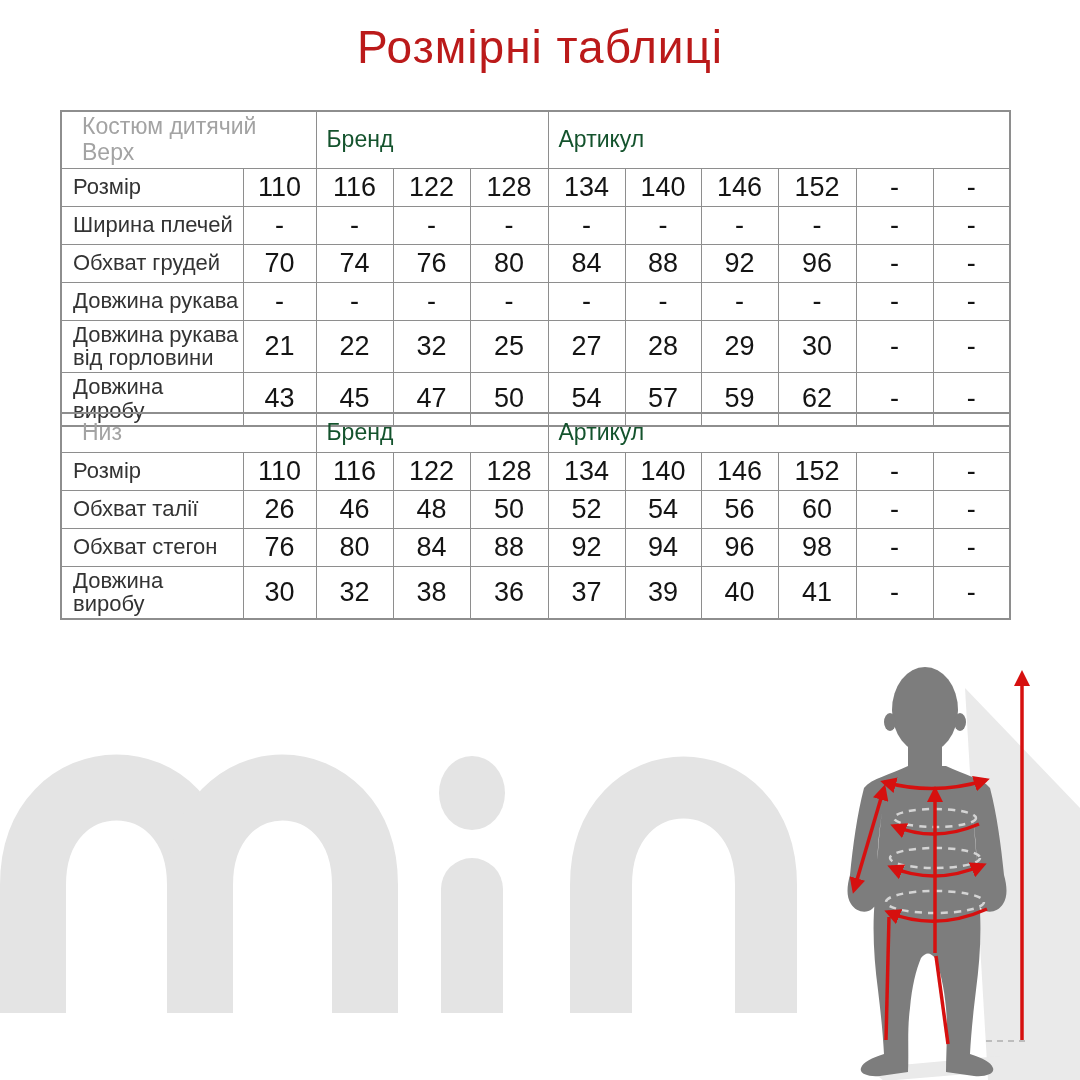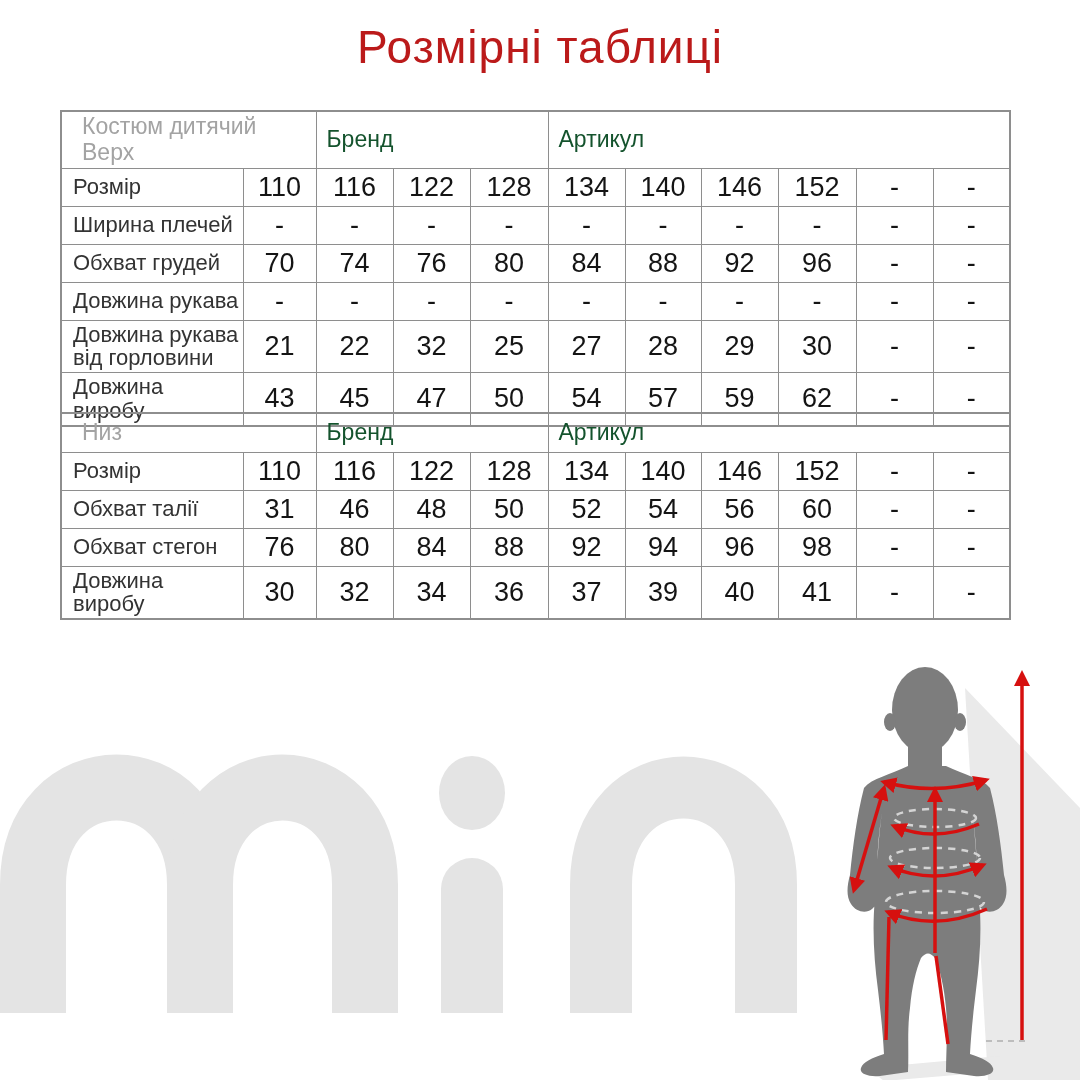--- a/index.html
+++ b/index.html
@@ -187,21 +187,21 @@
         <td class="val-cell">128</td>
         <td class="val-cell">134</td>
         <td class="val-cell">140</td>
         <td class="val-cell">146</td>
         <td class="val-cell">152</td>
         <td class="val-cell">-</td>
         <td class="val-cell">-</td>
       </tr>
       <tr class="data-row">
         <td class="label-cell">Обхват талії</td>
-        <td class="val-cell">31</td>
+        <td class="val-cell">26</td>
         <td class="val-cell">46</td>
         <td class="val-cell">48</td>
         <td class="val-cell">50</td>
         <td class="val-cell">52</td>
         <td class="val-cell">54</td>
         <td class="val-cell">56</td>
         <td class="val-cell">60</td>
         <td class="val-cell">-</td>
         <td class="val-cell">-</td>
       </tr>
@@ -215,21 +215,21 @@
         <td class="val-cell">94</td>
         <td class="val-cell">96</td>
         <td class="val-cell">98</td>
         <td class="val-cell">-</td>
         <td class="val-cell">-</td>
       </tr>
       <tr class="data-row">
         <td class="label-cell">Довжина виробу</td>
         <td class="val-cell">30</td>
         <td class="val-cell">32</td>
-        <td class="val-cell">34</td>
+        <td class="val-cell">38</td>
         <td class="val-cell">36</td>
         <td class="val-cell">37</td>
         <td class="val-cell">39</td>
         <td class="val-cell">40</td>
         <td class="val-cell">41</td>
         <td class="val-cell">-</td>
         <td class="val-cell">-</td>
       </tr>
     </tbody>
 </table>

